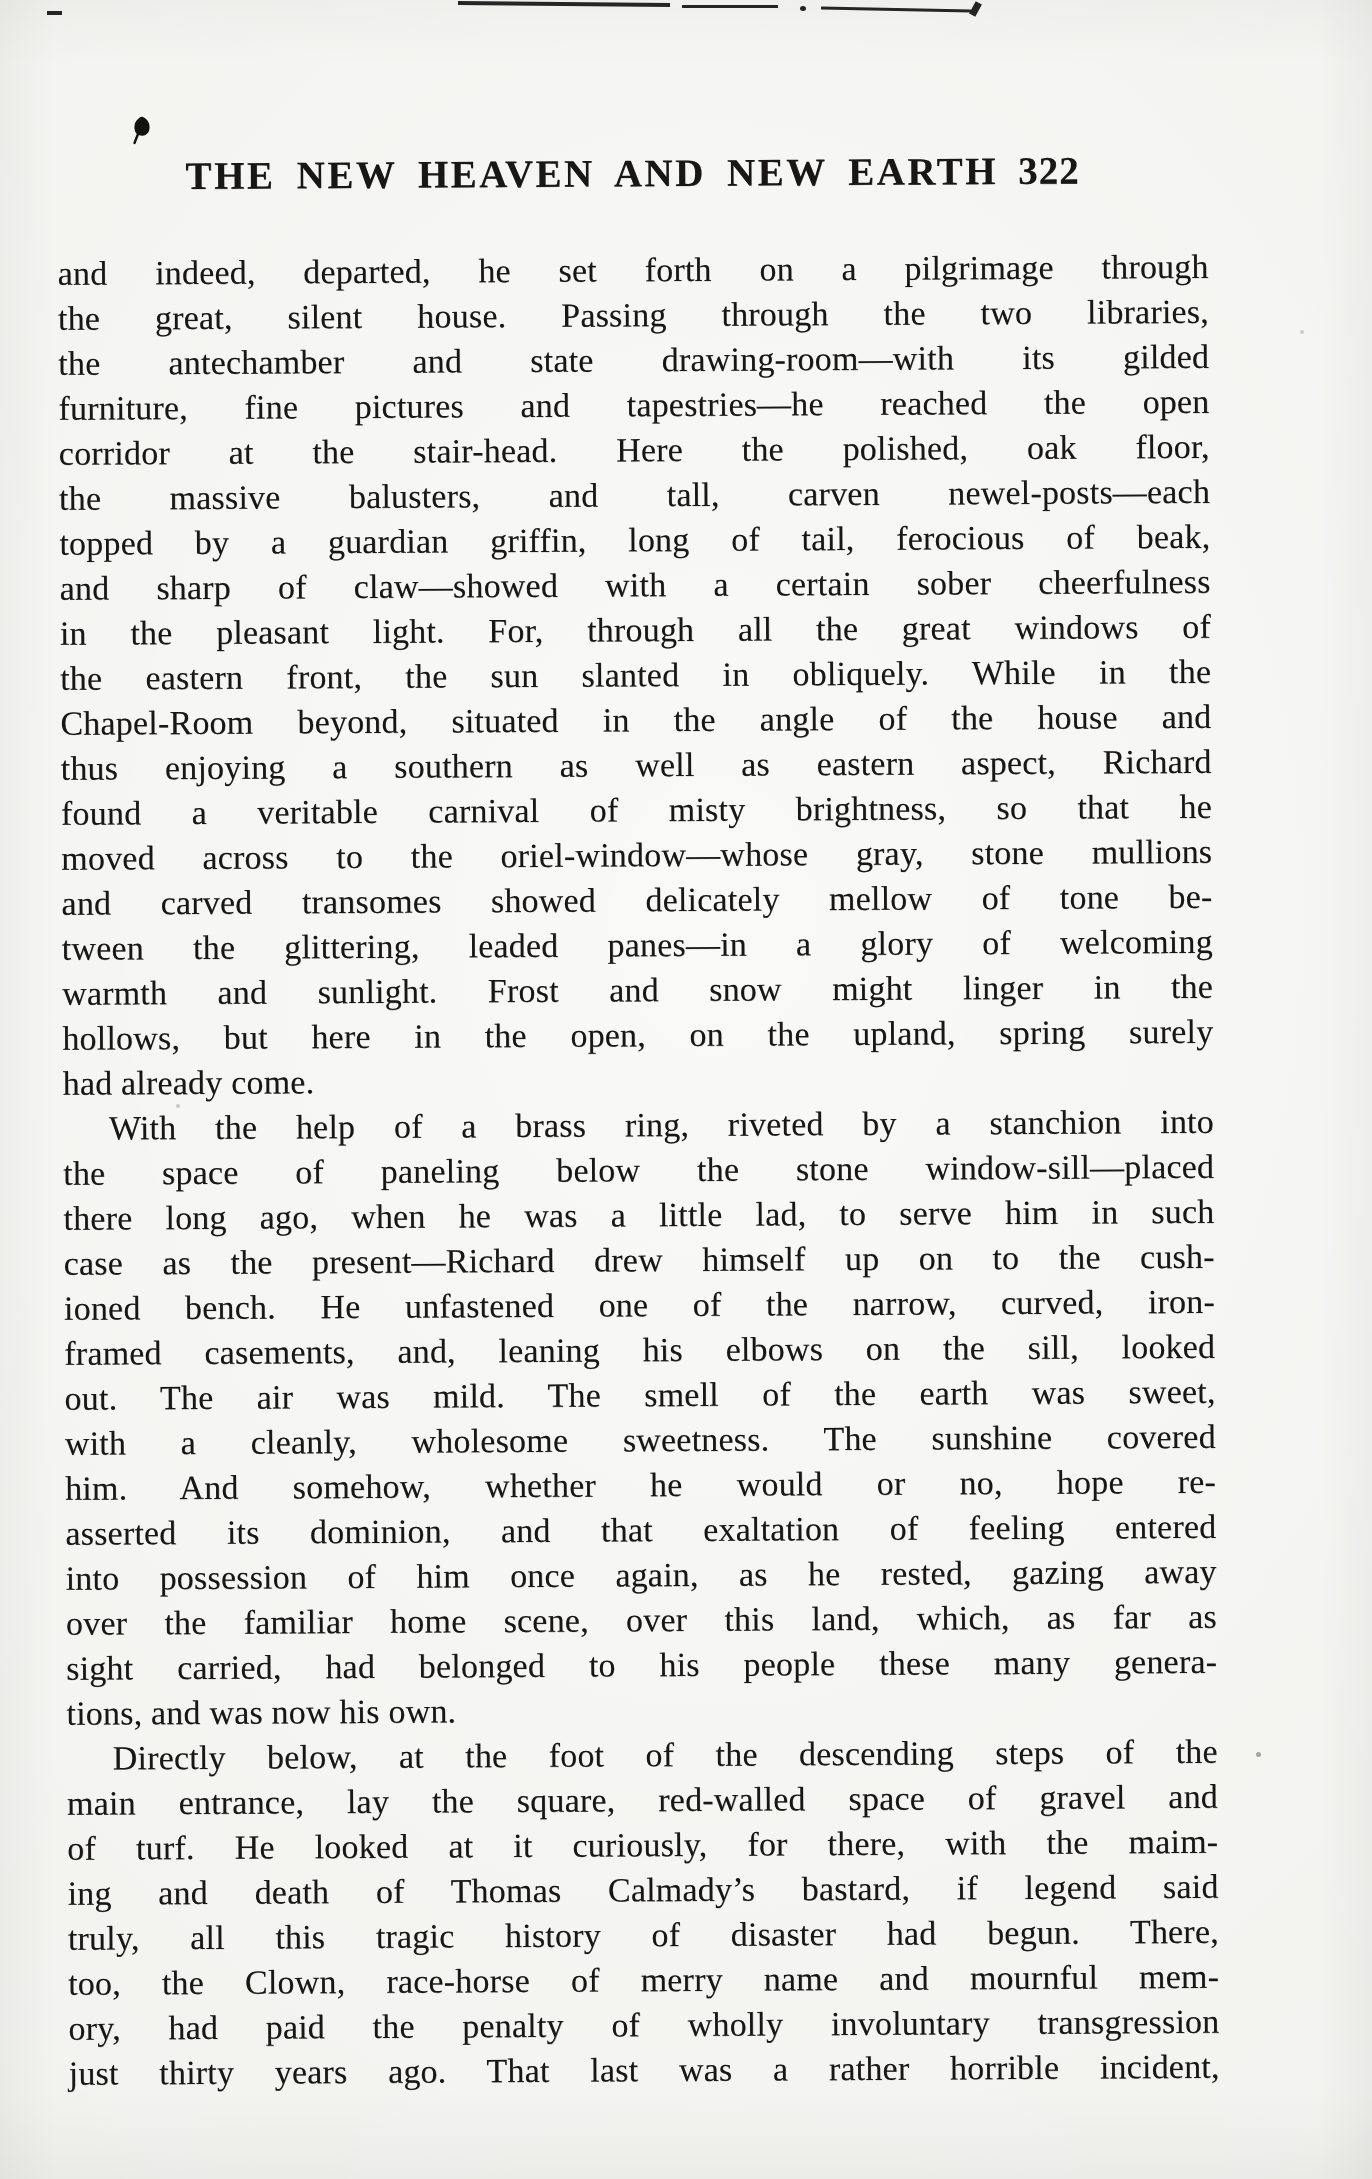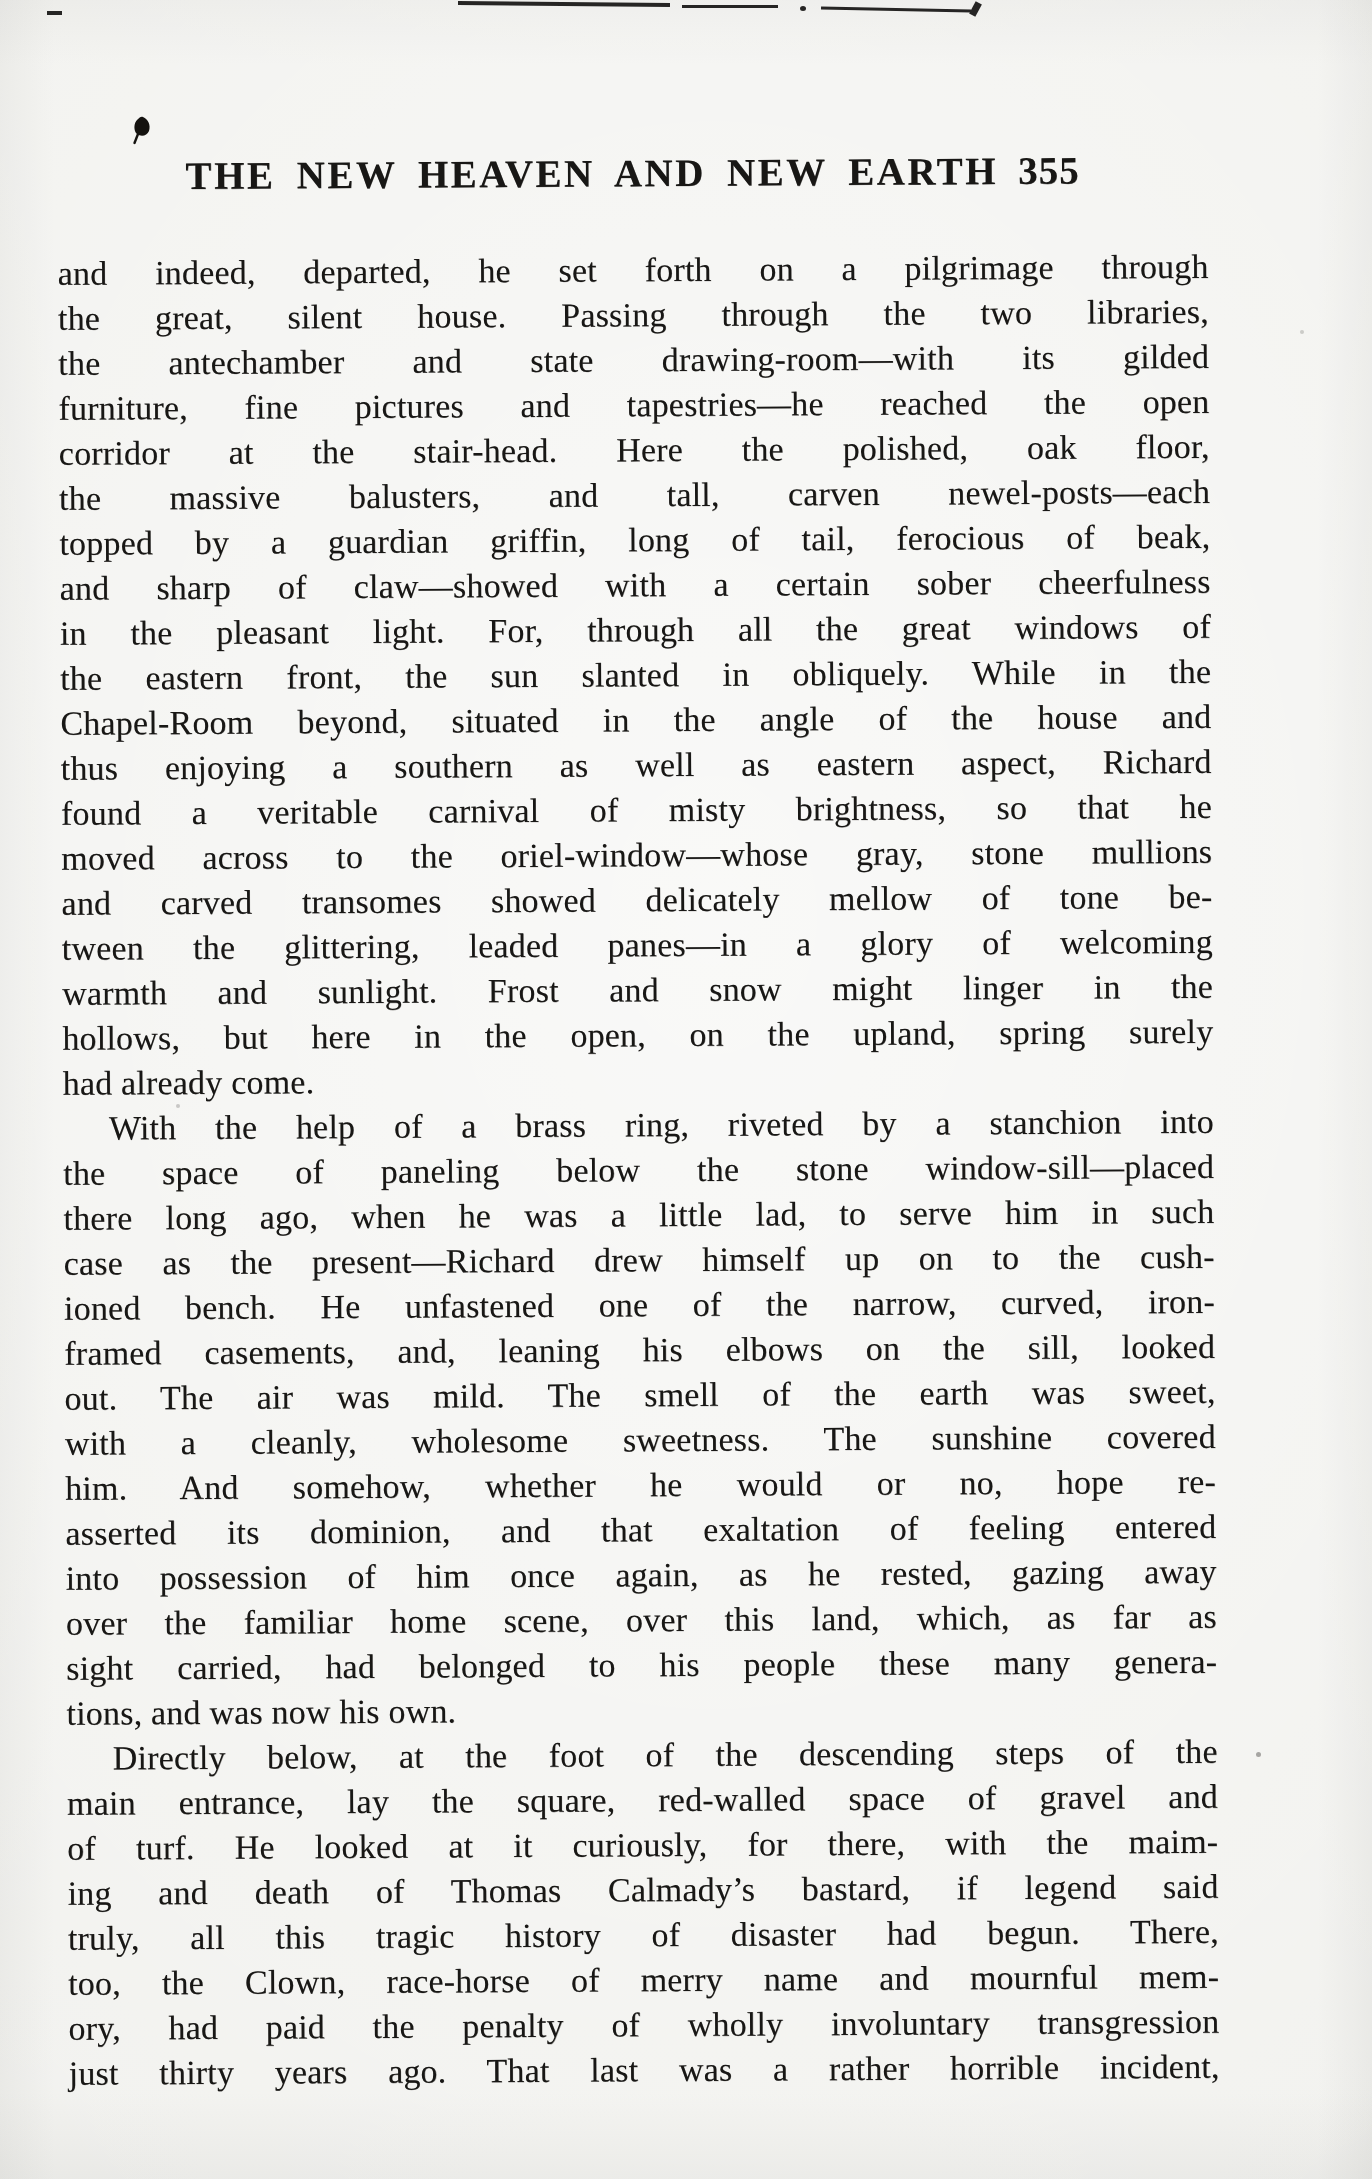--- a/index.html
+++ b/index.html
@@ -96,21 +96,21 @@
 <div class="inkmark">
   <svg width="24" height="30" viewBox="0 0 24 30">
     <path d="M12 1 C17 3 20 9 18 15 C16 20 10 21 6 18 C2.5 15 2.5 7 6.5 3.5 C8.5 1.5 10 0.2 12 1 Z" fill="#14120f"></path>
     <path d="M7 18 L3.5 27" stroke="#14120f" stroke-width="2.4" stroke-linecap="round" fill="none"></path>
   </svg>
 </div>
 
 <div class="content">
 
   <div class="header">
-    <span>THE NEW HEAVEN AND NEW EARTH</span><span class="pagenum">355</span>
+    <span>THE NEW HEAVEN AND NEW EARTH</span><span class="pagenum">322</span>
   </div>
 
   <div class="bodytext">
 
     <div class="para">
       <div class="line">and indeed, departed, he set forth on a pilgrimage through</div>
       <div class="line">the great, silent house.  Passing through the two libraries,</div>
       <div class="line">the antechamber and state drawing-room—with its gilded</div>
       <div class="line">furniture, fine pictures and tapestries—he reached the open</div>
       <div class="line">corridor at the stair-head.  Here the polished, oak floor,</div>

